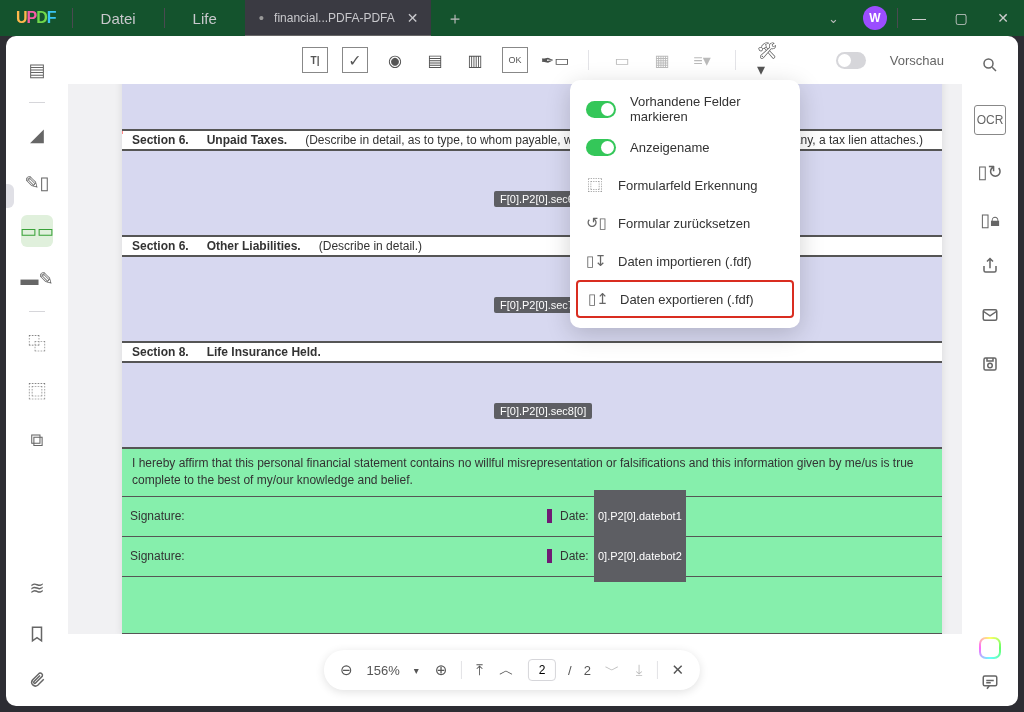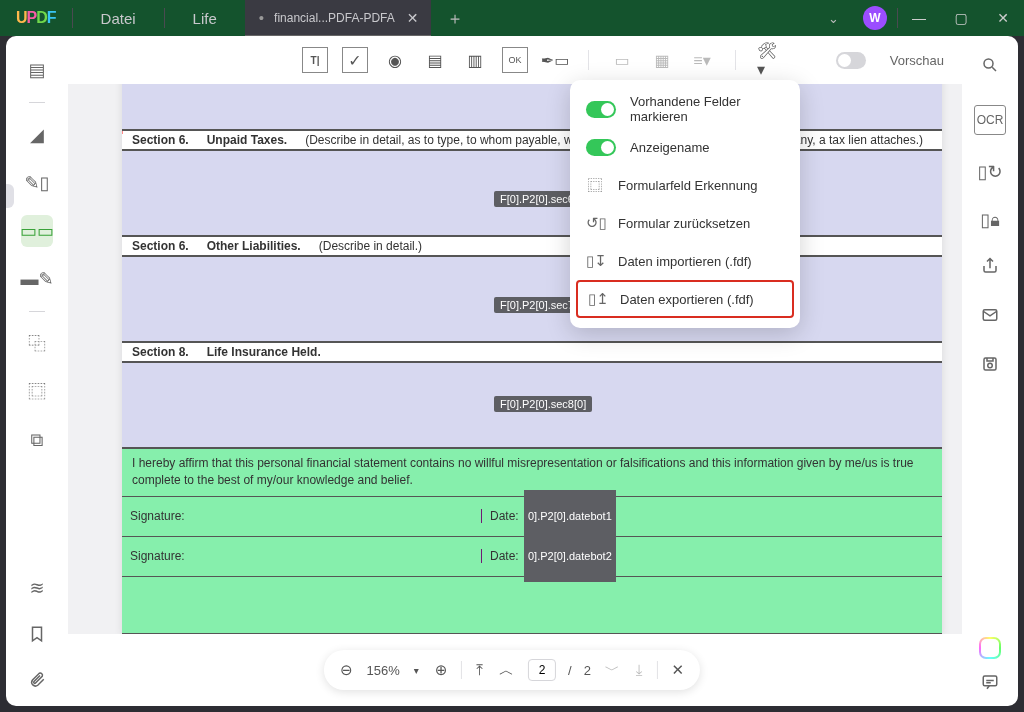--- a/index.html
+++ b/index.html
@@ -64,21 +64,21 @@
 .blueband { background: #d7d8f0; border-top: 1px solid #555; border-bottom: 1px solid #555;}
 .blueband.dashed { border-top: 1px dashed #f88; }
 .sec-head { display:flex; align-items:center; height:20px; border-top: 1px solid #555; border-bottom: 1px solid #555; background:#fff; padding: 0 10px; gap:18px;}
 .sec-name { font-weight:700; }
 .sec-title { font-weight:700; }
 .sec-hint { color:#333; }
 .fieldtag { position:absolute; background:#5d5e63; color:#fff; font-size:11px; padding: 2px 6px; border-radius:2px;}
 .band-area { position:relative; height:86px; }
 .affirm { border-top:1px solid #555; padding: 6px 10px; font-size:12px; line-height:1.45;}
 .sigrow { border-top:1px solid #555; display:flex; height:40px; align-items:center;}
-.sigrow .lbl { width:360px; border-right:1px solid #701a75; padding-left:8px;}
+.sigrow .lbl { width:430px; border-right:5px solid #701a75; padding-left:8px;}
 .sigrow .date { width:40px; padding-left:8px;}
 .dtag { background:#5d5e63; color:#fff; font-size:11px; padding: 20px 4px; margin-left:2px;}
 .blankrow { border-top:1px solid #555; border-bottom:1px solid #555; height:58px;}
 .dashedmark { position:absolute; left:0; top:-40px; width:2px; height:130px; border-left: 1px dashed #f88; }
 
 
 .pager { position:absolute; left: 50%; bottom: 16px; transform: translateX(-50%); height: 40px; background:#fff; border-radius: 20px; box-shadow: 0 2px 10px rgba(0,0,0,.12); display:flex; align-items:center; padding: 0 14px; gap: 12px; font-size:13px; color:#555;}
 .pg-btn { cursor:pointer; font-size:15px; color:#555; padding:0 2px;}
 .pg-sep { width:1px; height:18px; background:#e2e2e6;}
 .pg-input { width:28px; height:22px; border:1px solid #d6d6da; border-radius:4px; text-align:center; font-size:12px;}
@@ -238,21 +238,21 @@
         <span class="sec-hint">(Describe in detail.)</span>
       </div>
       <div class="blueband band-area">
         <div class="fieldtag" style="top:40px; left:372px;">F[0].P2[0].sec7[0]</div>
       </div>
       <div class="sec-head">
         <span class="sec-name">Section 8.</span>
         <span class="sec-title">Life Insurance Held.</span>
       </div>
       <div class="blueband band-area">
-        <div class="fieldtag" style="top:33px; left:372px;">F[0].P2[0].sec8[0]</div>
+        <div class="fieldtag" style="top:40px; left:372px;">F[0].P2[0].sec8[0]</div>
       </div>
       <div class="affirm">I hereby affirm that this personal financial statement contains no willful misrepresentation or falsifications and this information given by me/us is true complete to the best of my/our knowledge and belief.</div>
       <div class="sigrow">
         <div class="lbl">Signature:</div>
         <div class="date">Date:</div>
         <div class="dtag">0].P2[0].datebot1</div>
       </div>
       <div class="sigrow">
         <div class="lbl">Signature:</div>
         <div class="date">Date:</div>

